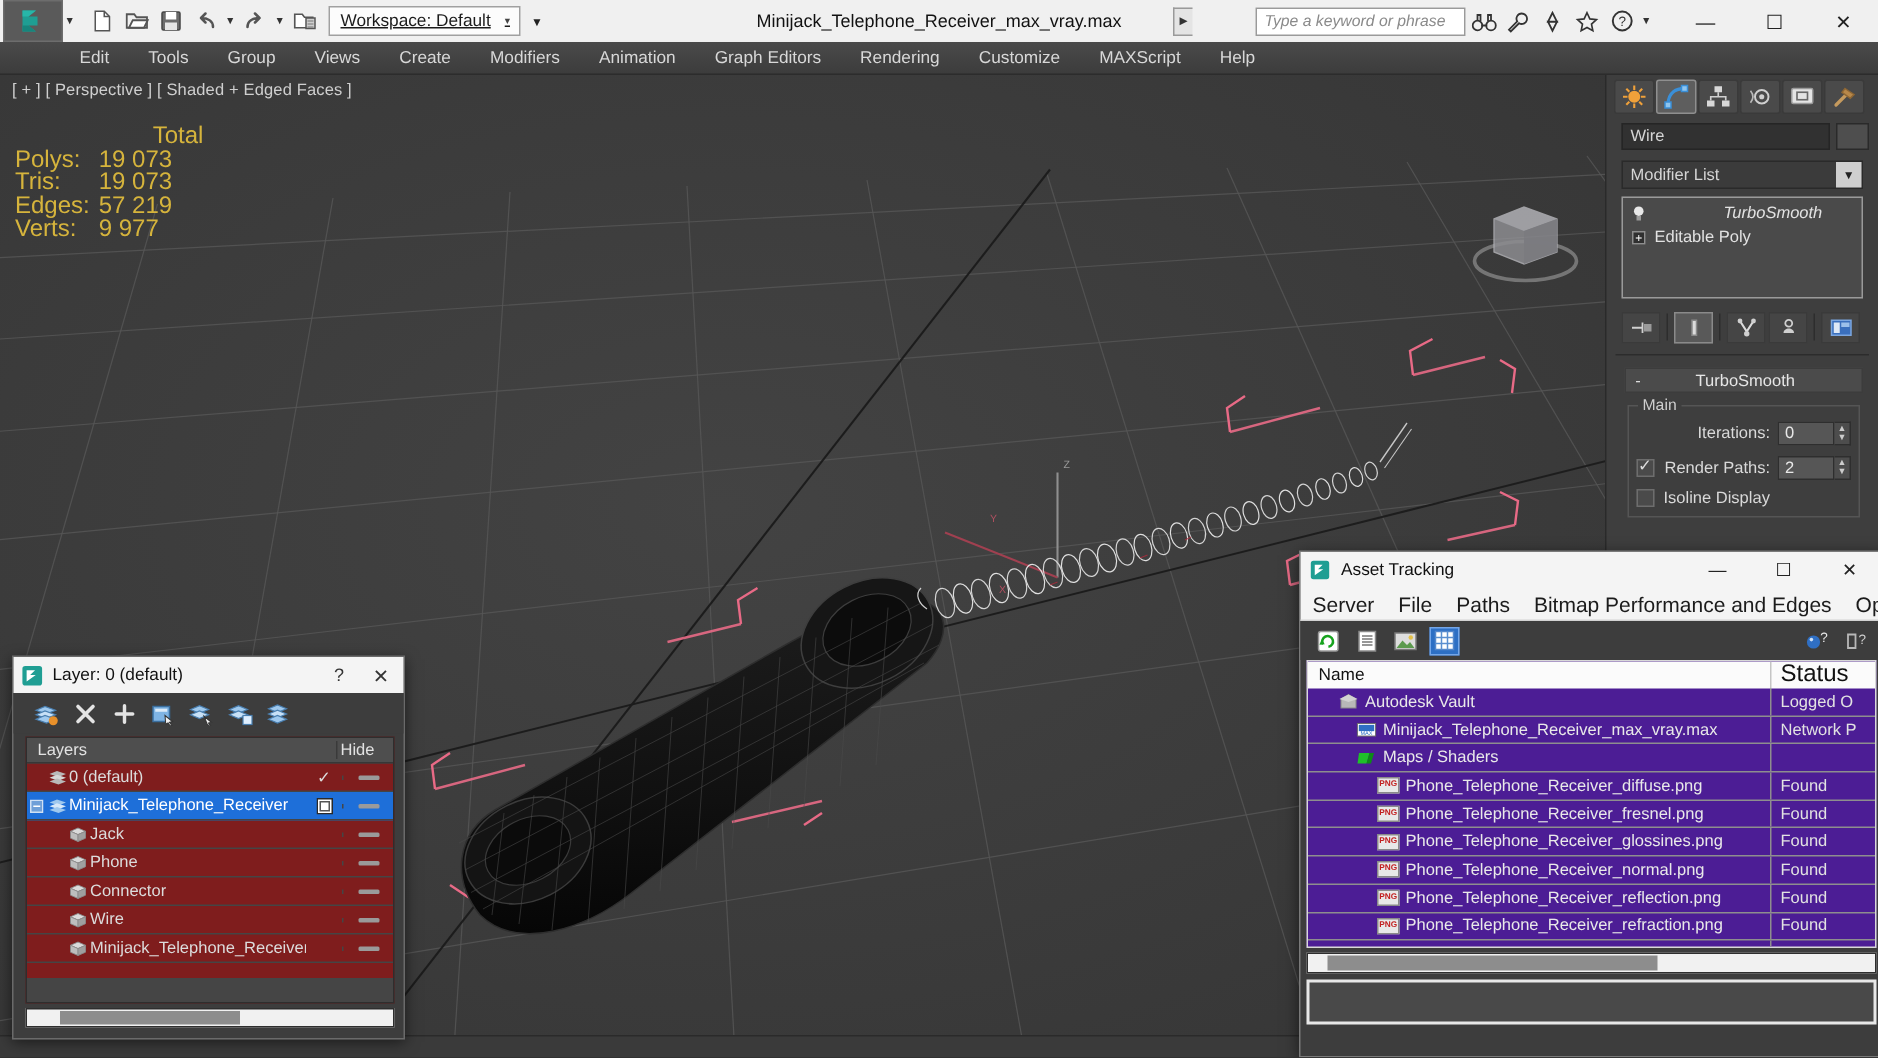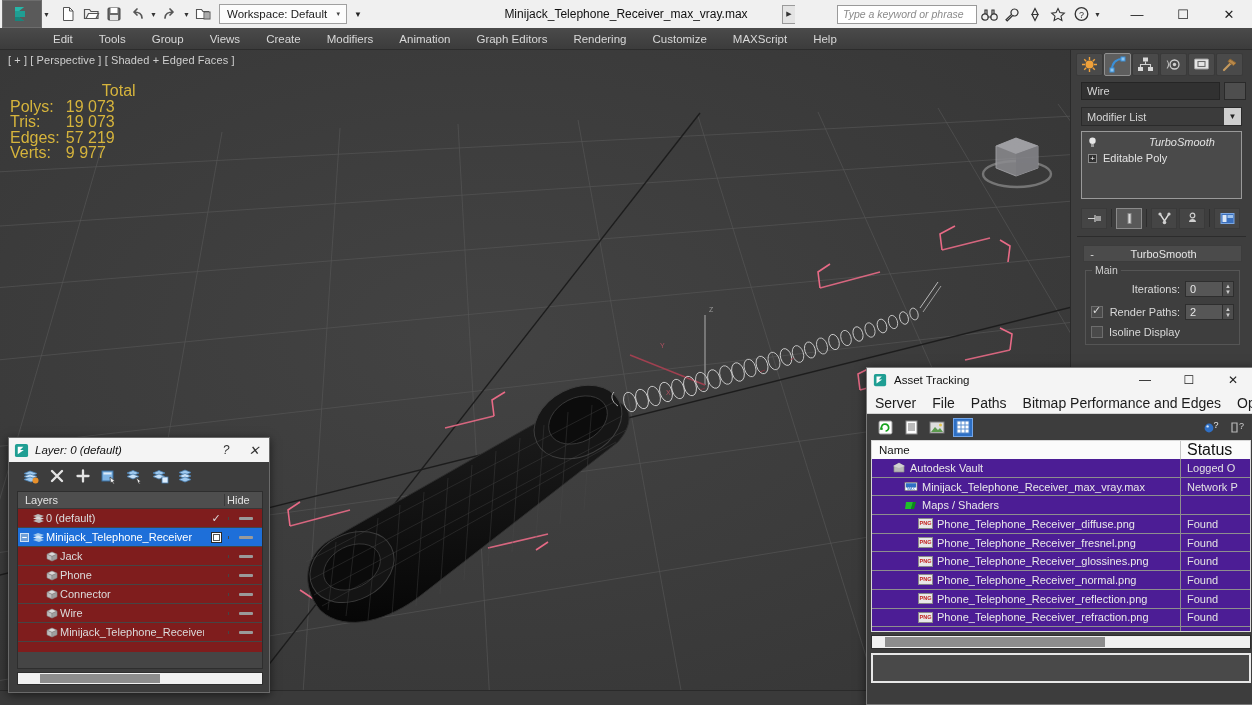--- a/index.html
+++ b/index.html
@@ -52,20 +52,21 @@
   }
   .wsbox {
     margin-left: 4px;
     height: 20px;
     background: #fcfcfc;
     border: 1px solid #a0a0a0;
     display: flex; align-items: center;
     padding: 0 2px 0 7px;
     font-size: 11.5px; color: #1b1b1b;
     min-width: 128px;
+    text-decoration: underline;
   }
   .wsbox .lbl { flex: 1; white-space: nowrap; }
   .wsbox .ar { font-size: 7px; color: #444; padding: 0 4px; }
   .ws-drop {
     width: 16px; height: 20px; margin-left: 2px;
     display: flex; align-items: center; justify-content: center;
     font-size: 8px; color: #222;
   }
   .doctitle {
     position: absolute; left: 0; right: 0; top: 0; height: 28px;
@@ -275,21 +276,20 @@
   .layerdlg {
     position: absolute; left: 8px; top: 437px; width: 262px; height: 256px;
     background: #3d3d3d;
     border: 1px solid #6a6a6a;
     box-shadow: 0 2px 9px rgba(0,0,0,.55);
   }
   .layerdlg .tbar {
     height: 24px; background: #f4f4f4;
     display: flex; align-items: center;
     padding-left: 5px;
-    font-style: italic;
   }
   .layerdlg .tbar .ico { width: 15px; height: 15px; margin-right: 6px; }
   .layerdlg .tbar .t { font-size: 11.5px; color: #111; flex: 1; }
   .layerdlg .tbar .q { width: 26px; text-align: center; font-size: 12px; color: #333; }
   .layerdlg .tbar .x { width: 30px; text-align: center; font-size: 13px; color: #333; }
   .ldtools {
     height: 27px; display: flex; align-items: center; gap: 7px;
     padding-left: 12px;
     background: #3d3d3d;
   }

